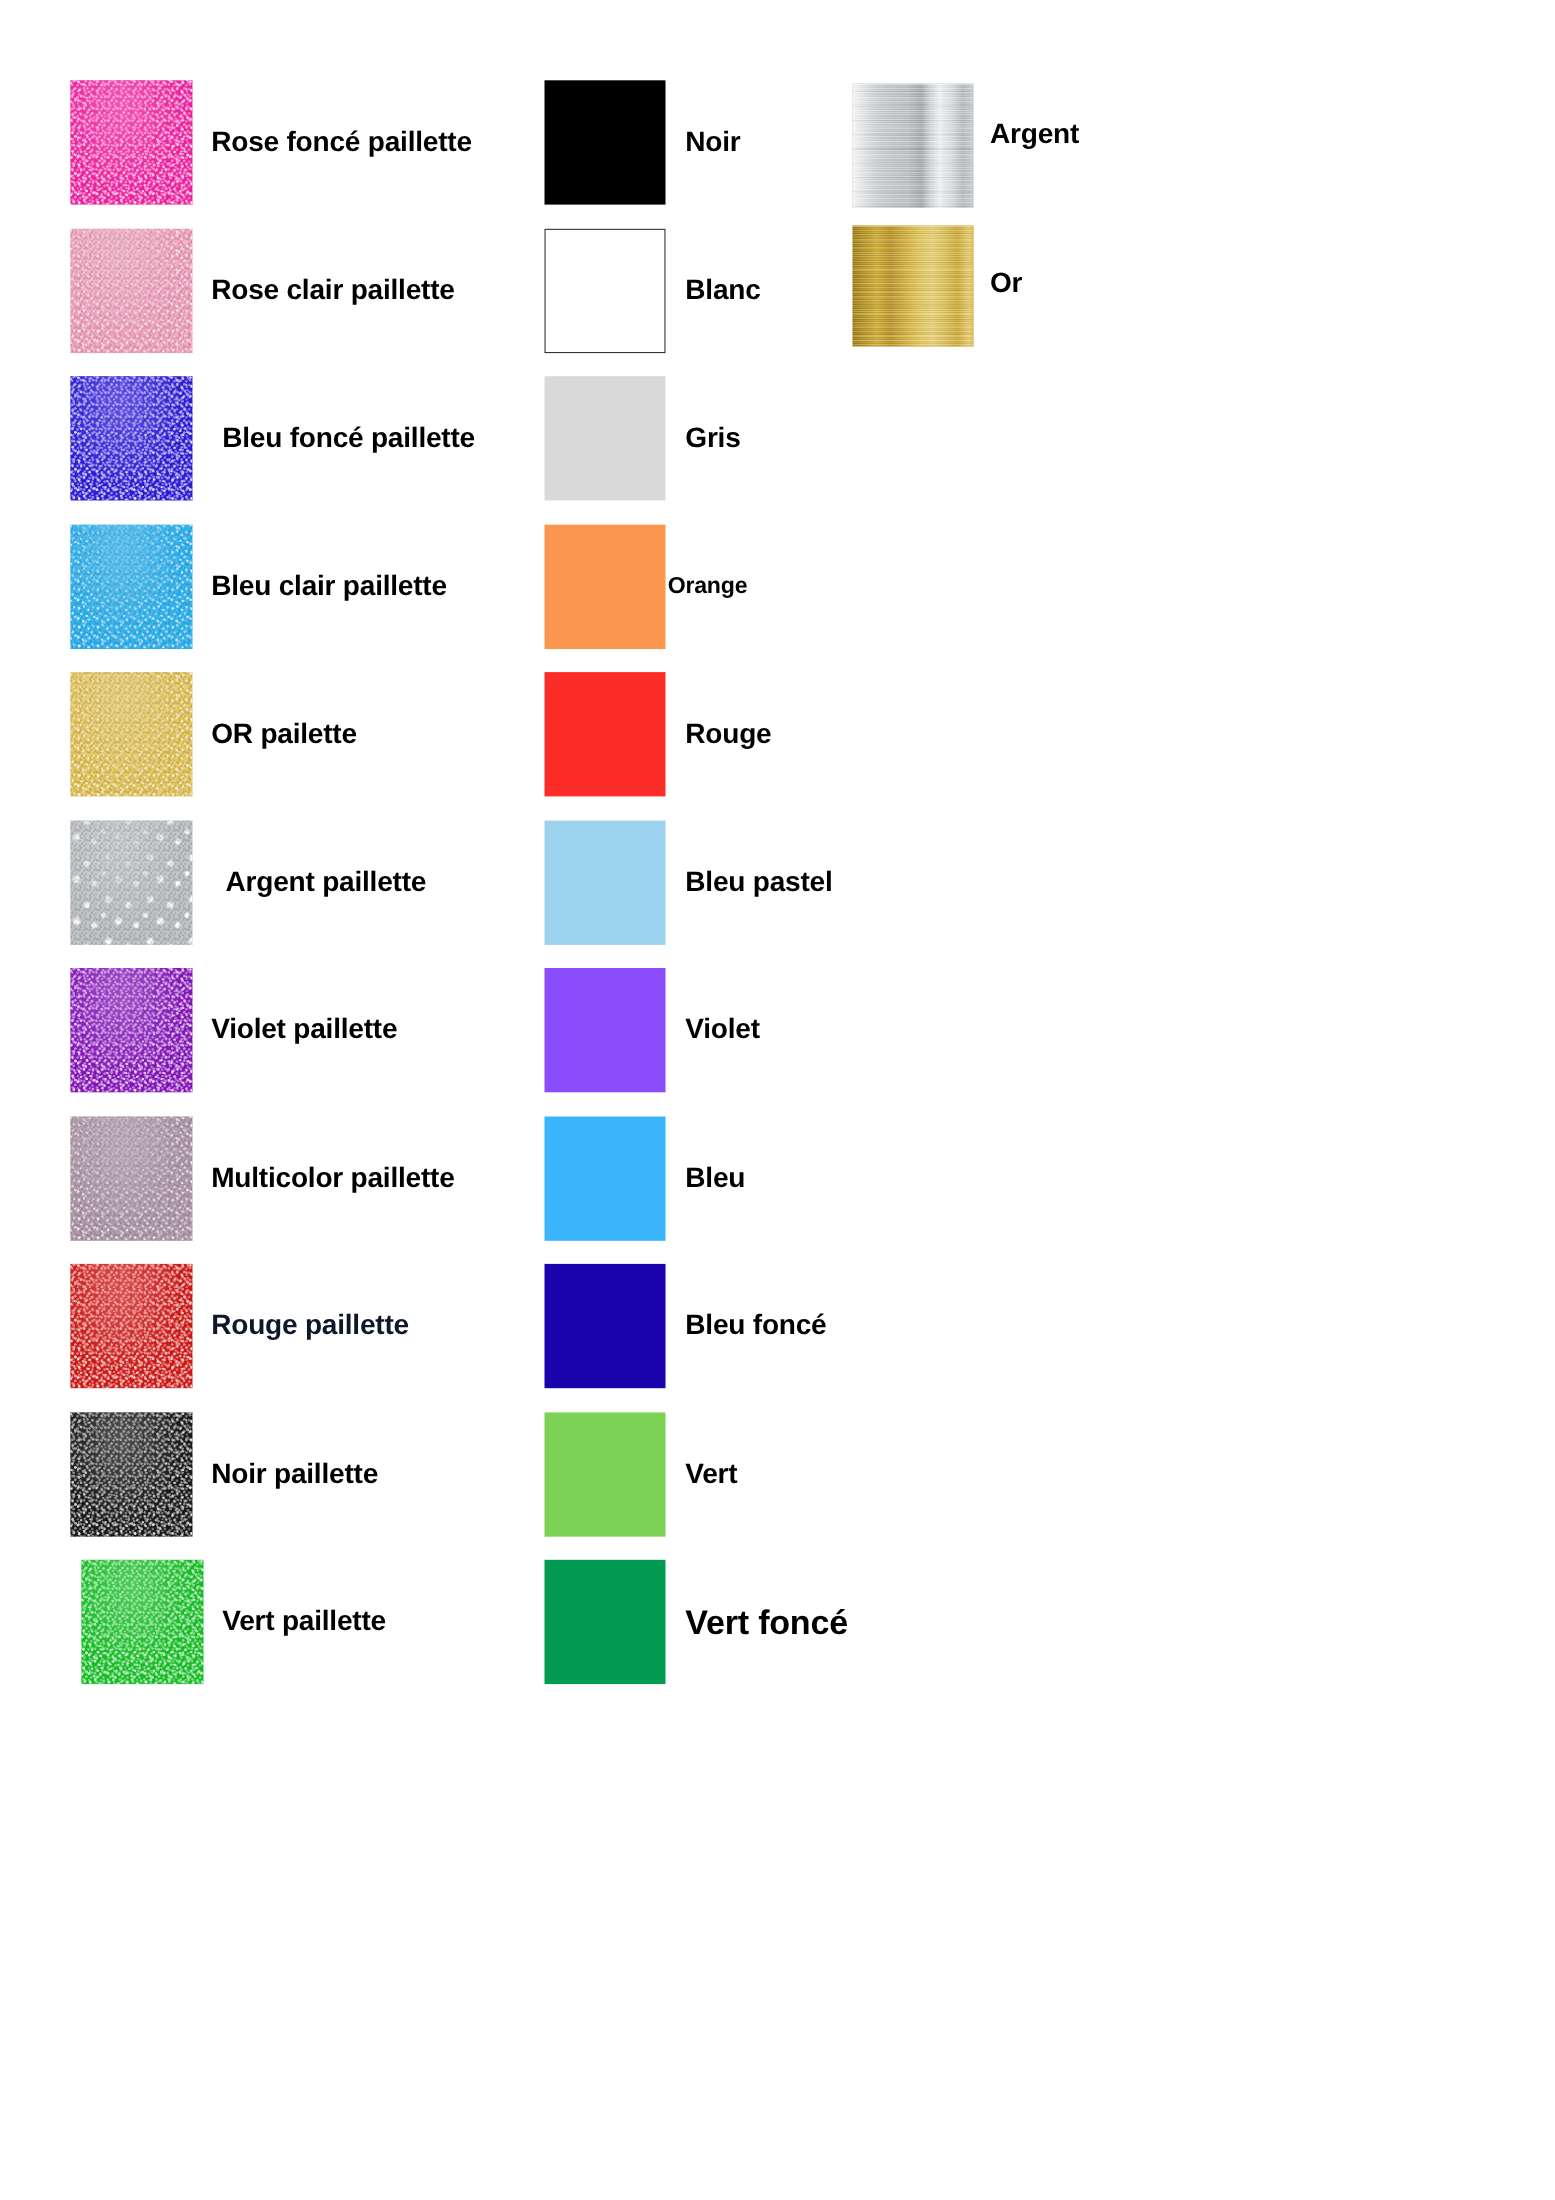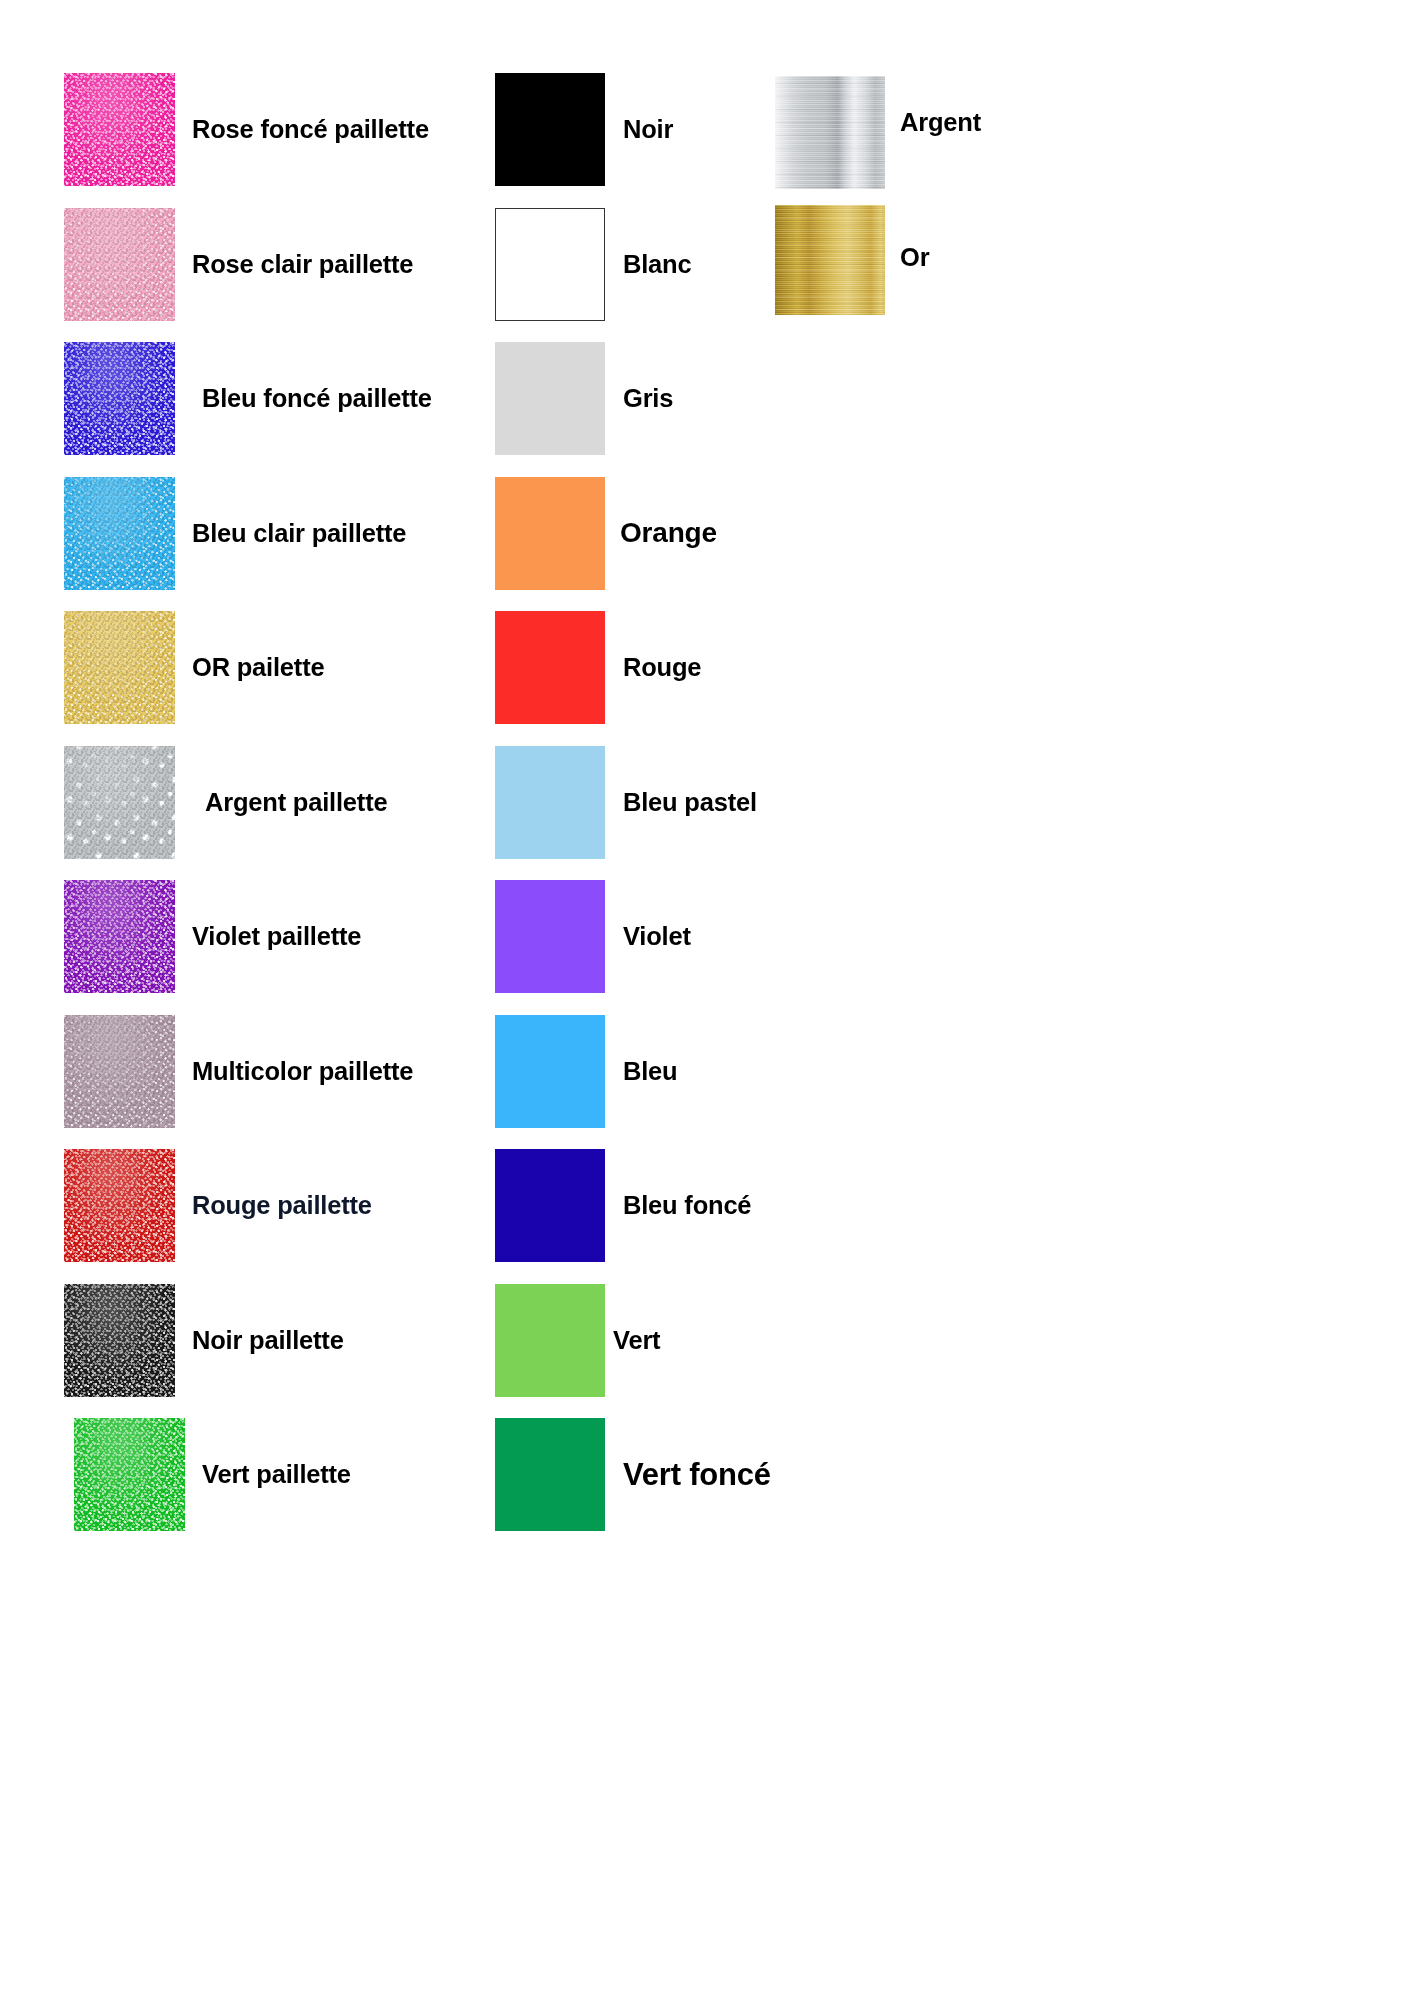--- a/index.html
+++ b/index.html
@@ -181,21 +181,21 @@
     <div class="row" style="left: 495px; top: 207.5px;">
       <div class="sw" style="width: 108px; height: 111px; background: rgb(255, 255, 255); border: 1px solid rgb(51, 51, 51);"></div>
       <div class="label" style="font-size: 25.5px; color: rgb(0, 0, 0); margin-left: 18px;">Blanc</div>
     </div>
     <div class="row" style="left: 495px; top: 342px;">
       <div class="sw" style="width: 110px; height: 113px; background: rgb(217, 217, 217);"></div>
       <div class="label" style="font-size: 25.5px; color: rgb(0, 0, 0); margin-left: 18px;">Gris</div>
     </div>
     <div class="row" style="left: 495px; top: 476.5px;">
       <div class="sw" style="width: 110px; height: 113px; background: rgb(251, 150, 79);"></div>
-      <div class="label" style="font-size: 28px; color: rgb(0, 0, 0); margin-left: 15px; text-align: center;">Orange</div>
+      <div class="label" style="font-size: 21px; color: rgb(0, 0, 0); margin-left: 2px; text-align: center;">Orange</div>
     </div>
     <div class="row" style="left: 495px; top: 611px;">
       <div class="sw" style="width: 110px; height: 113px; background: rgb(252, 44, 41);"></div>
       <div class="label" style="font-size: 25.5px; color: rgb(0, 0, 0); margin-left: 18px;">Rouge</div>
     </div>
     <div class="row" style="left: 495px; top: 745.5px;">
       <div class="sw" style="width: 110px; height: 113px; background: rgb(157, 211, 238);"></div>
       <div class="label" style="font-size: 25.5px; color: rgb(0, 0, 0); margin-left: 18px;">Bleu pastel</div>
     </div>
     <div class="row" style="left: 495px; top: 880px;">
@@ -205,21 +205,21 @@
     <div class="row" style="left: 495px; top: 1014.5px;">
       <div class="sw" style="width: 110px; height: 113px; background: rgb(58, 181, 251);"></div>
       <div class="label" style="font-size: 25.5px; color: rgb(0, 0, 0); margin-left: 18px;">Bleu</div>
     </div>
     <div class="row" style="left: 495px; top: 1149px;">
       <div class="sw" style="width: 110px; height: 113px; background: rgb(26, 2, 173);"></div>
       <div class="label" style="font-size: 25.5px; color: rgb(0, 0, 0); margin-left: 18px;">Bleu foncé</div>
     </div>
     <div class="row" style="left: 495px; top: 1283.5px;">
       <div class="sw" style="width: 110px; height: 113px; background: rgb(123, 210, 84);"></div>
-      <div class="label" style="font-size: 25.5px; color: rgb(0, 0, 0); margin-left: 8px;">Vert</div>
+      <div class="label" style="font-size: 25.5px; color: rgb(0, 0, 0); margin-left: 18px;">Vert</div>
     </div>
     <div class="row" style="left: 495px; top: 1418px;">
       <div class="sw" style="width: 110px; height: 113px; background: rgb(3, 154, 82);"></div>
       <div class="label" style="font-size: 31px; color: rgb(0, 0, 0); margin-left: 18px;">Vert foncé</div>
     </div>
     <div class="row" style="left: 775px; top: 76px;">
       <div class="sw brushed" style="width: 110px; height: 113px; background: rgb(201, 203, 205);">
         <div class="bands" style="background: linear-gradient(to right, rgb(244, 245, 246) 0%, rgb(228, 230, 232) 7%, rgb(207, 210, 213) 18%, rgb(196, 199, 202) 30%, rgb(188, 191, 195) 46%, rgb(169, 172, 176) 57%, rgb(207, 210, 214) 64%, rgb(236, 238, 240) 72%, rgb(214, 217, 220) 82%, rgb(185, 188, 192) 91%, rgb(201, 204, 207) 100%);"></div>
         <div class="lines"></div>
         <div class="lines2"></div>

